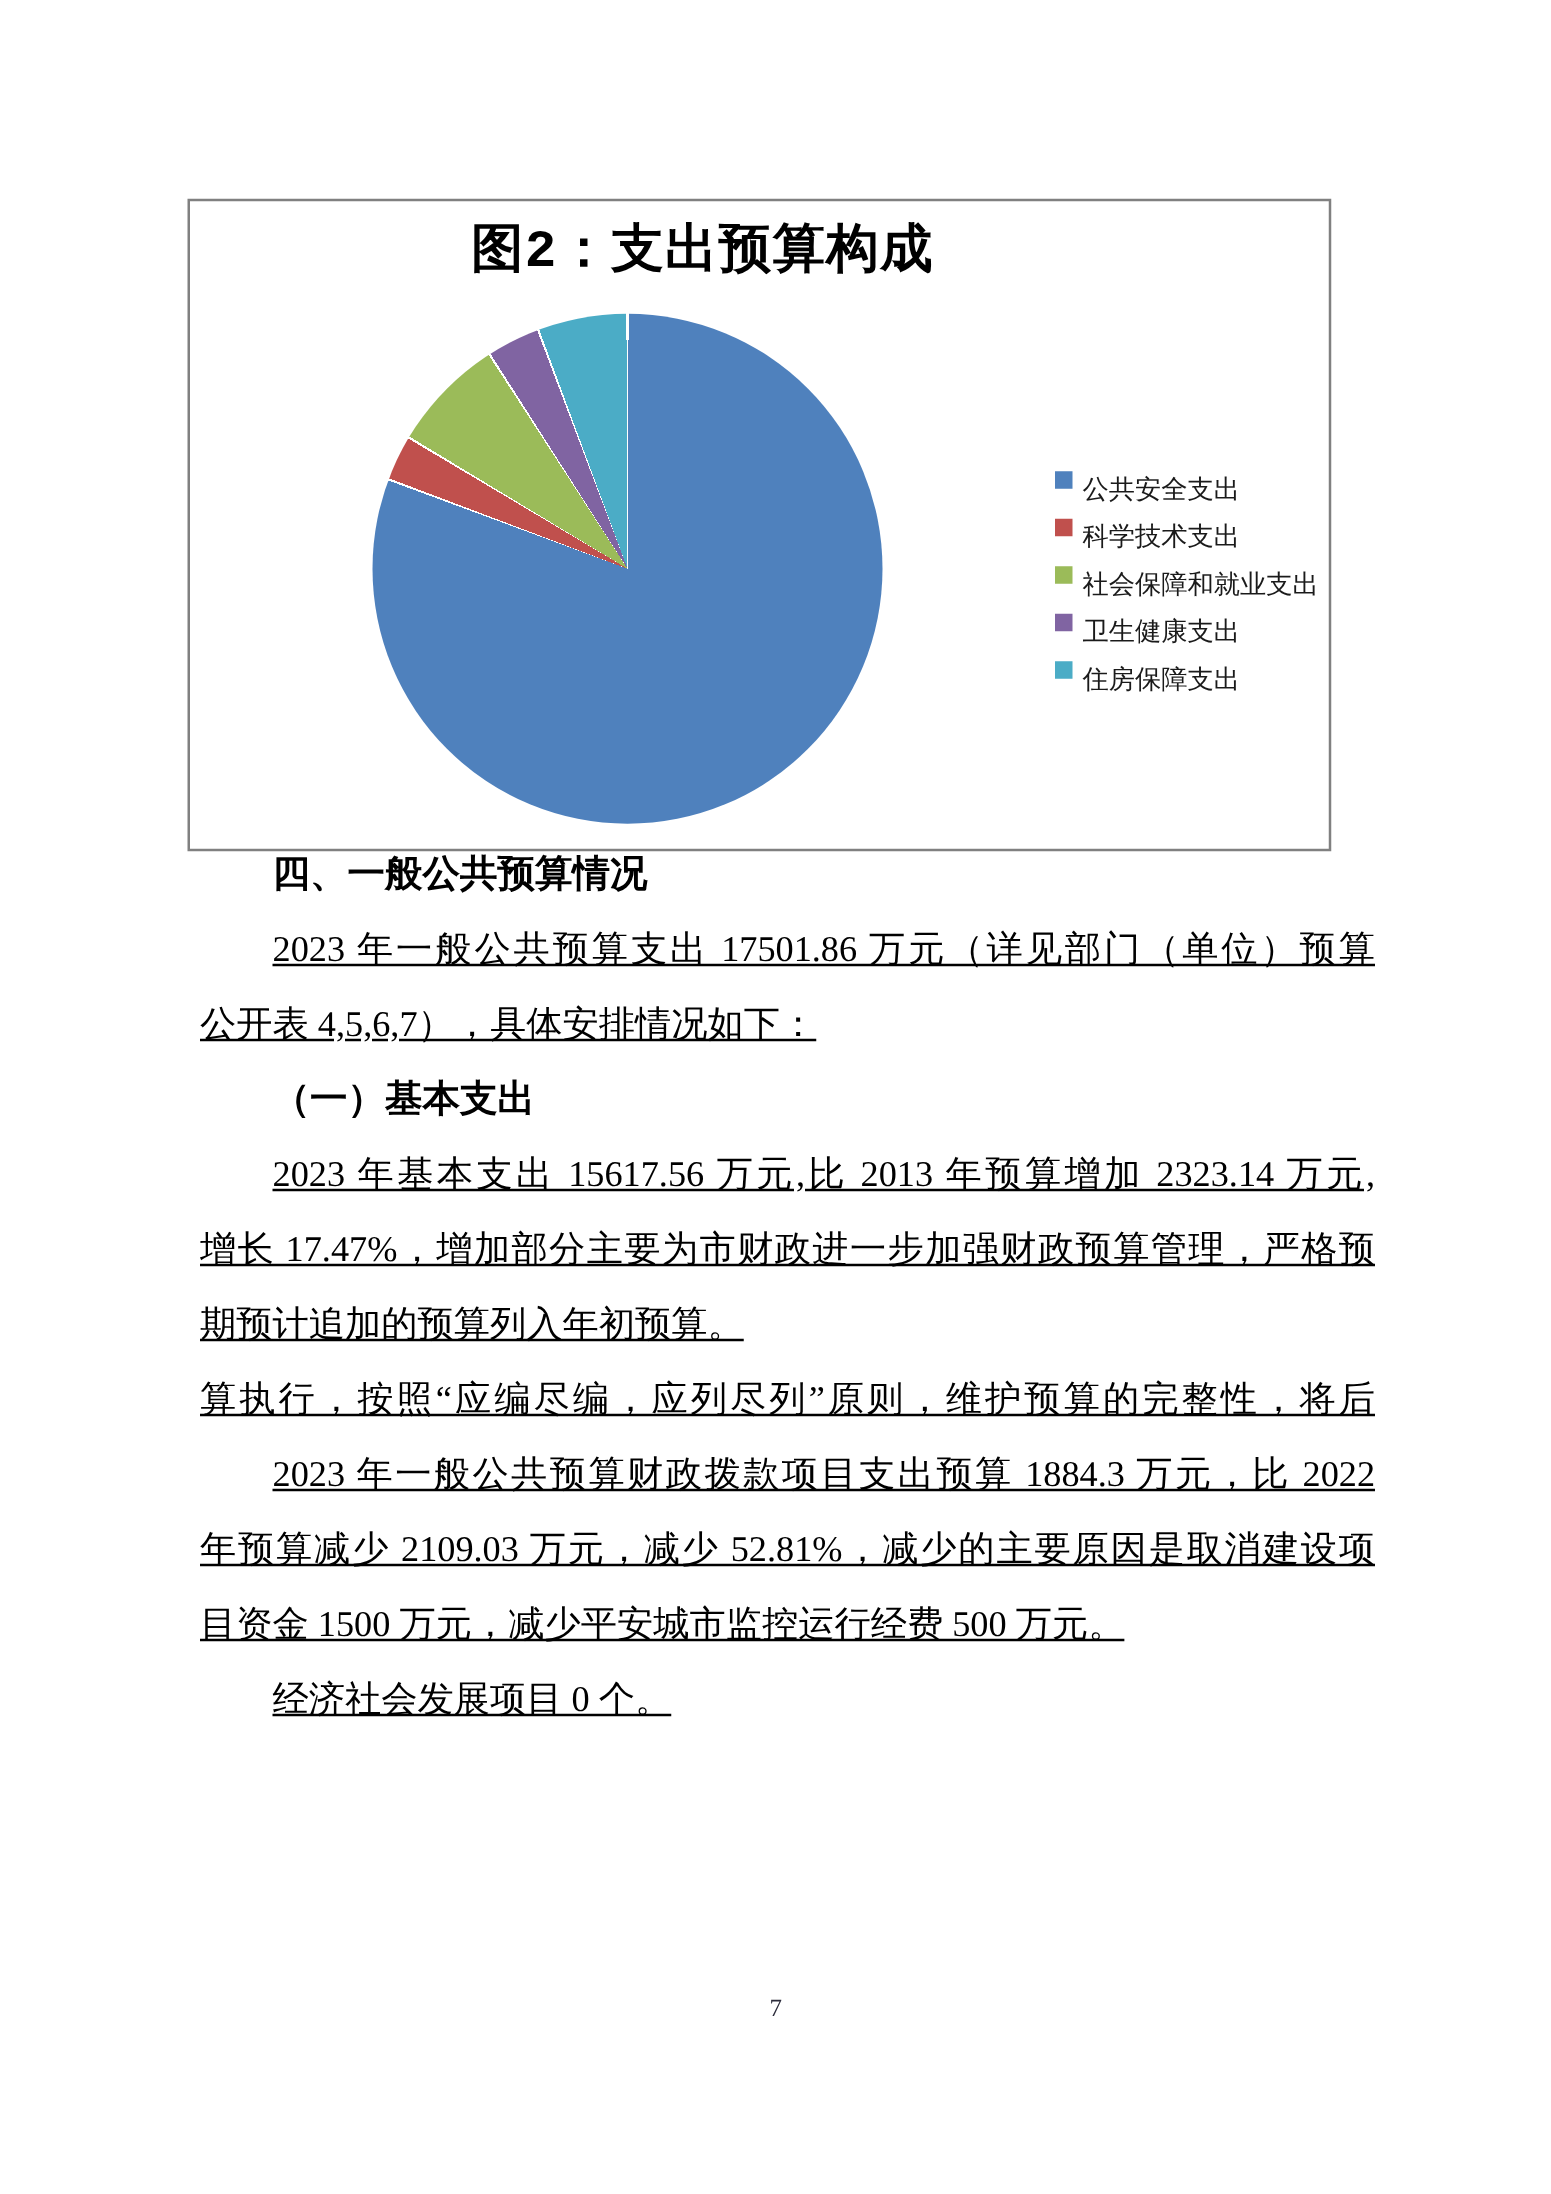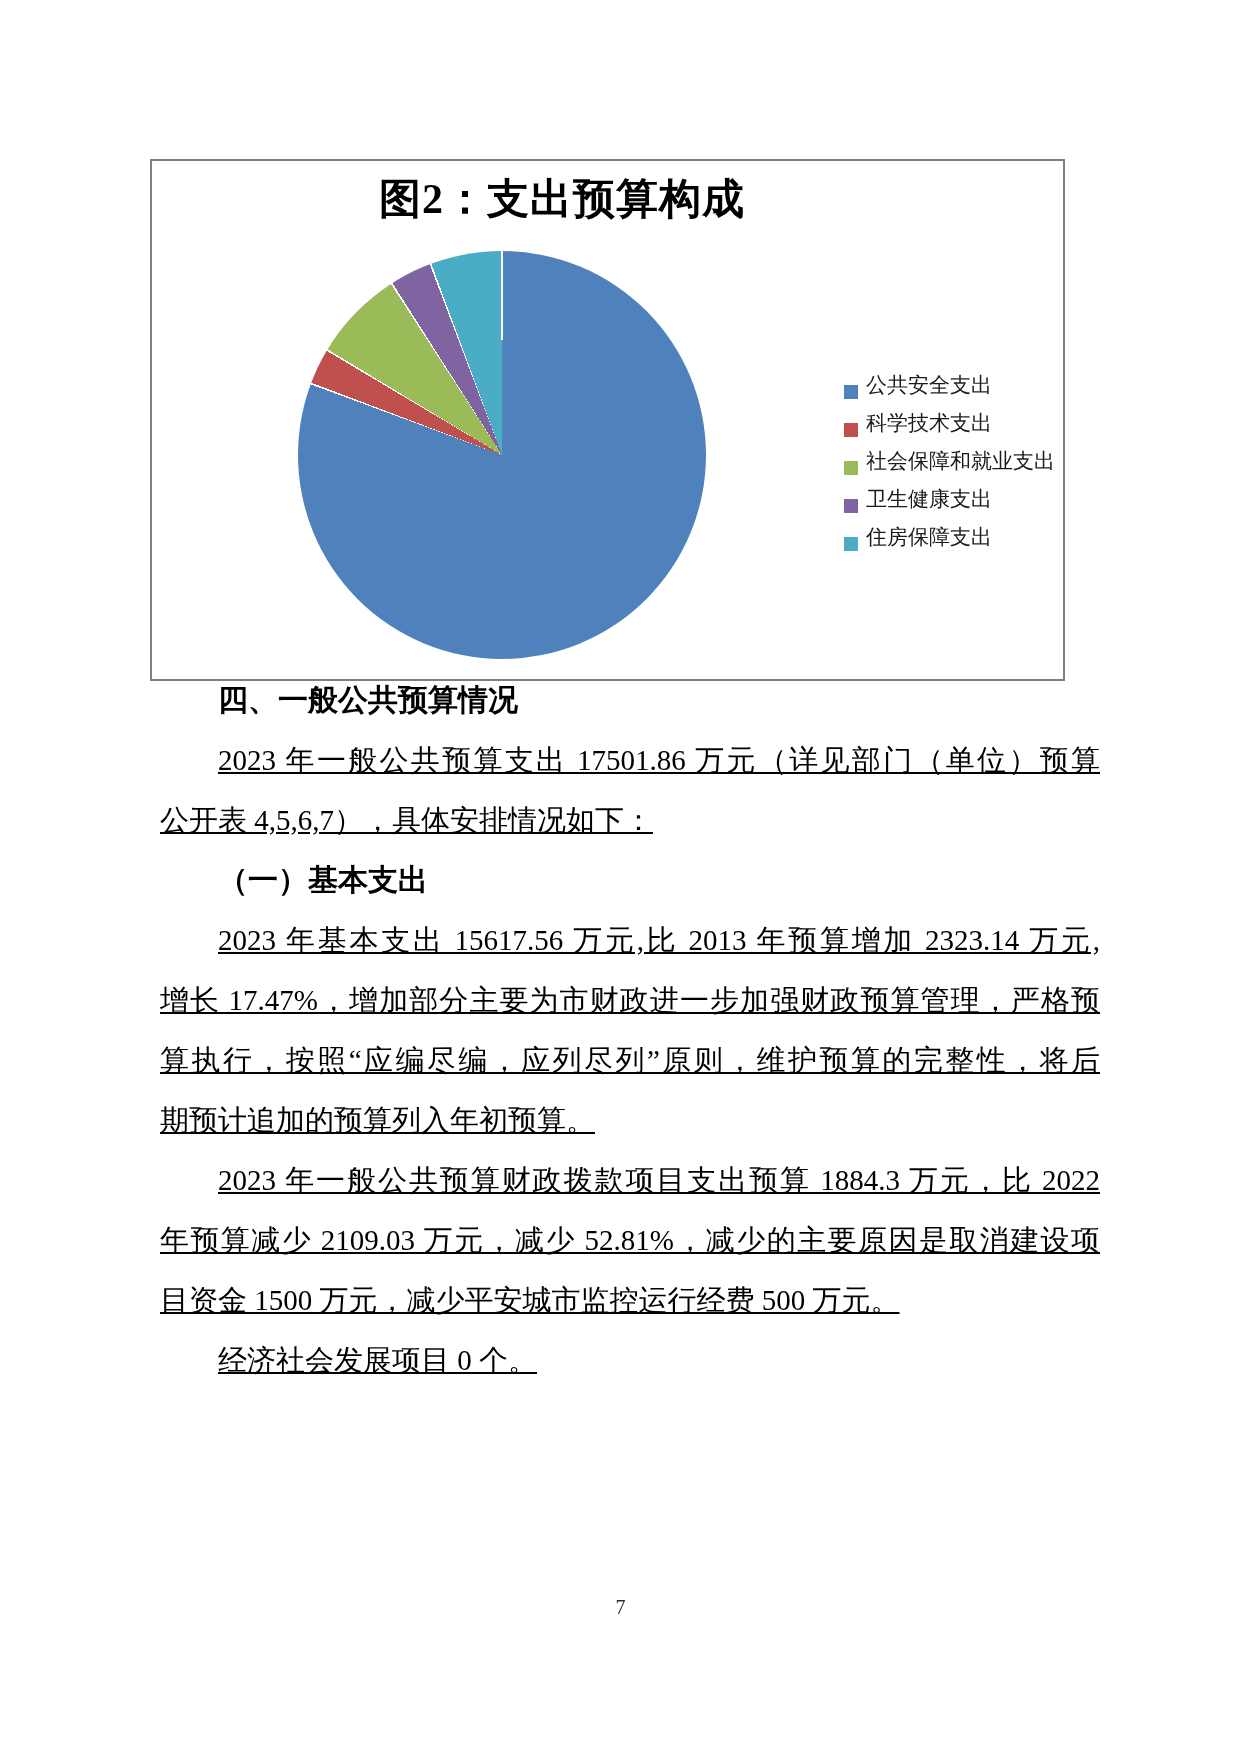--- a/index.html
+++ b/index.html
@@ -7,31 +7,31 @@
     position:relative;width:1241px;height:1755px;background:#ffffff;
     font-family:"Liberation Serif","DejaVu Serif",serif;color:#000;overflow:hidden;
   }
   
   .chart-frame{
     position:absolute;left:150px;top:159px;width:915px;height:522px;
     border:2px solid #808080;background:#ffffff;box-sizing:border-box;
   }
   .chart-title{
     position:absolute;left:0;top:10px;width:820px;text-align:center;
-    font-family:Liberation Serif, serif;
+    font-family:Liberation Mono, monospace;
     font-size:42px;font-weight:bold;letter-spacing:1px;color:#000;
   }
   .pie{
     position:absolute;left:146px;top:90px;width:408px;height:408px;border-radius:50%;
   }
   .legend{
     position:absolute;left:692px;top:216px;display:flex;flex-direction:column;gap:16px;
     font-size:21px;color:#1a1a1a;
   }
-  .legend-item{display:flex;align-items:flex-end;gap:8px;white-space:nowrap;height:22px;}
+  .legend-item{display:flex;align-items:flex-start;gap:8px;white-space:nowrap;height:22px;}
   .swatch{width:14px;height:14px;flex:0 0 14px;}
   
   .content{
     position:absolute;left:160px;top:670px;width:940px;
     font-size:29px;line-height:60px;
   }
   .content .heading{
     height:60px;line-height:60px;padding-left:58px;font-weight:bold;
     font-family:"Liberation Sans","DejaVu Sans",sans-serif;font-size:30px;
   }
@@ -75,22 +75,22 @@
       </div>
   </div>
 
   <div class="content">
       <div class="heading">四、一般公共预算情况</div>
       <div class="line indent fill">2023 年一般公共预算支出 17501.86 万元（详见部门（单位）预算</div>
       <div class="line">公开表 4,5,6,7），具体安排情况如下：</div>
       <div class="heading">（一）基本支出</div>
       <div class="line indent fill">2023 年基本支出 15617.56 万元,比 2013 年预算增加 2323.14 万元,</div>
       <div class="line fill">增长 17.47%，增加部分主要为市财政进一步加强财政预算管理，严格预</div>
+      <div class="line">期预计追加的预算列入年初预算。</div>
       <div class="line fill">算执行，按照“应编尽编，应列尽列”原则，维护预算的完整性，将后</div>
-      <div class="line">期预计追加的预算列入年初预算。</div>
       <div class="line indent fill">2023 年一般公共预算财政拨款项目支出预算 1884.3 万元，比 2022</div>
       <div class="line fill">年预算减少 2109.03 万元，减少 52.81%，减少的主要原因是取消建设项</div>
       <div class="line">目资金 1500 万元，减少平安城市监控运行经费 500 万元。</div>
       <div class="line indent">经济社会发展项目 0 个。</div>
     </div>
 
   <div class="page-number">7</div>
 
 </div>
 

